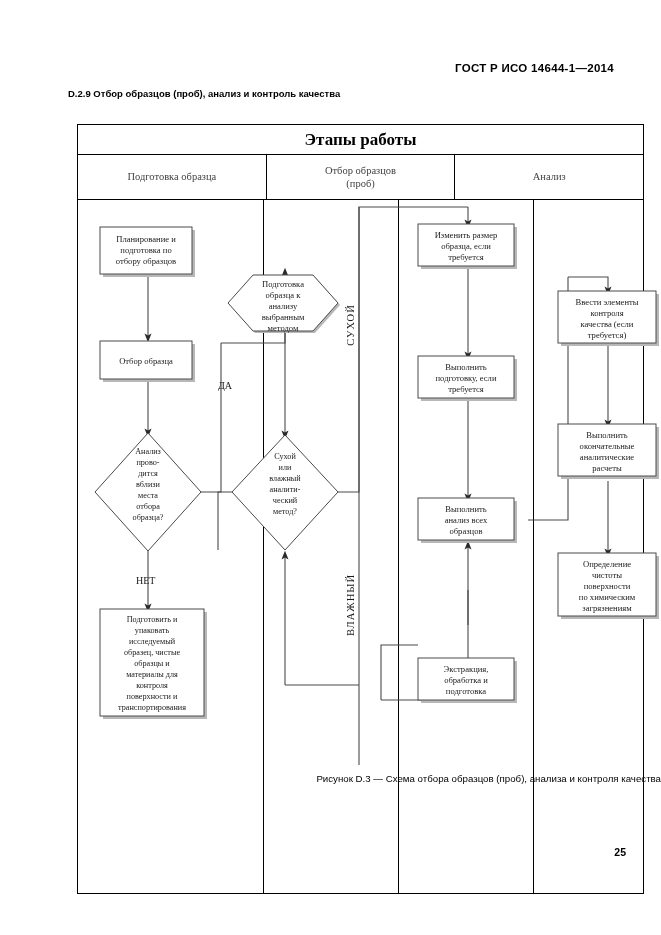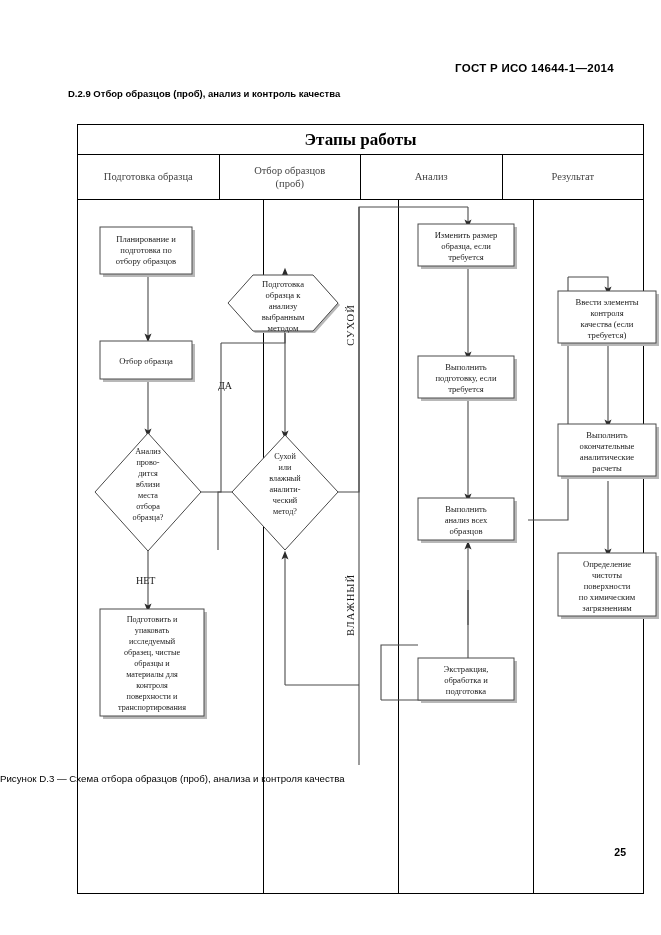--- a/index.html
+++ b/index.html
@@ -72,21 +72,21 @@
   .vert-lbl{
     font-family:"Liberation Serif",serif;
     font-size:10.5px;fill:#1a1a1a;letter-spacing:1px;
   }
   .shp{fill:#fff;stroke:#4a4a4a;stroke-width:1;}
   .shadow{fill:#b8b8b8;stroke:none;}
   .ln{stroke:#4a4a4a;stroke-width:1.1;fill:none;}
 
   .caption{
     position:absolute;top:773px;left:0;width:661px;
-    text-align:left;font-size:9.7px;
+    text-align:right;font-size:9.7px;
   }
   .pageno{
     position:absolute;top:846px;right:35px;
     font-size:10.5px;font-weight:bold;
   }
 </style>
 </head>
 <body>
 
 <div class="page">
@@ -98,21 +98,20 @@
   <div class="figure">
 
     <div class="fig-title">Этапы работы</div>
 
     <div class="col-headers">
       <div class="col-h">Подготовка образца</div>
       <div class="col-h">
         <span>Отбор образцов<br>(проб)</span>
       </div>
       <div class="col-h">Анализ</div>
-      <div class="col-h">Результат</div>
     </div>
 
     <div class="col-sep s1"></div>
     <div class="col-sep s2"></div>
     <div class="col-sep s3"></div>
 
     <svg class="canvas" viewBox="0 0 567 646">
       <defs>
         <marker id="ah" markerWidth="9" markerHeight="9" refX="4.2" refY="3.2" orient="auto" markerUnits="strokeWidth">
           <path d="M0,0 L8,3.2 L0,6.4 L2,3.2 z" fill="#2a2a2a"></path>

